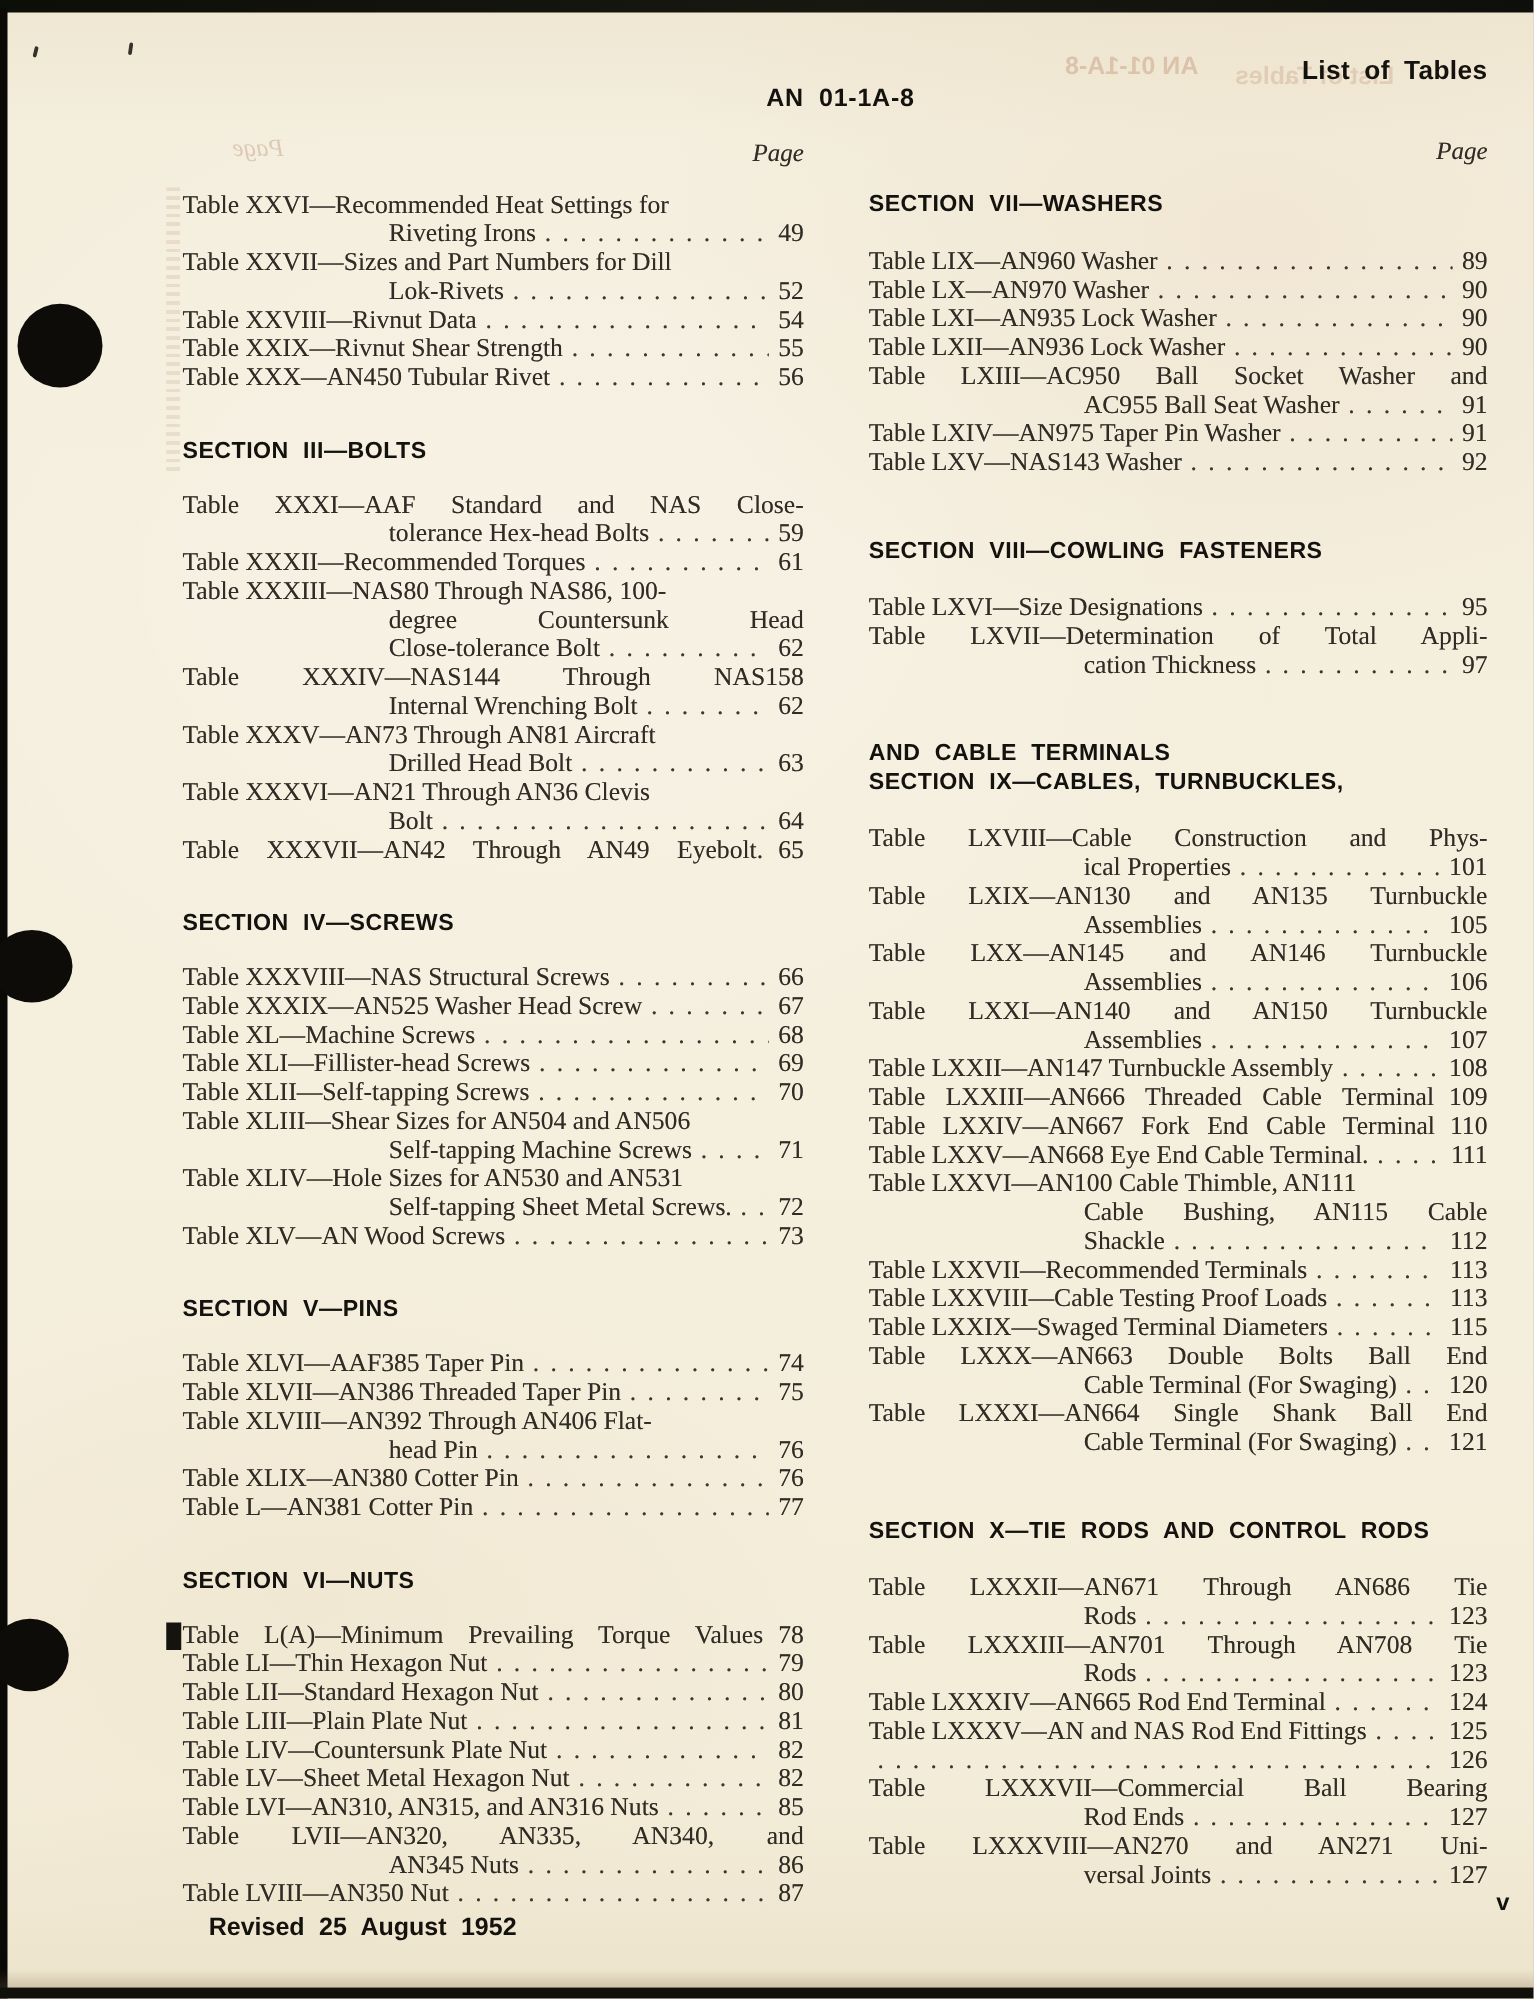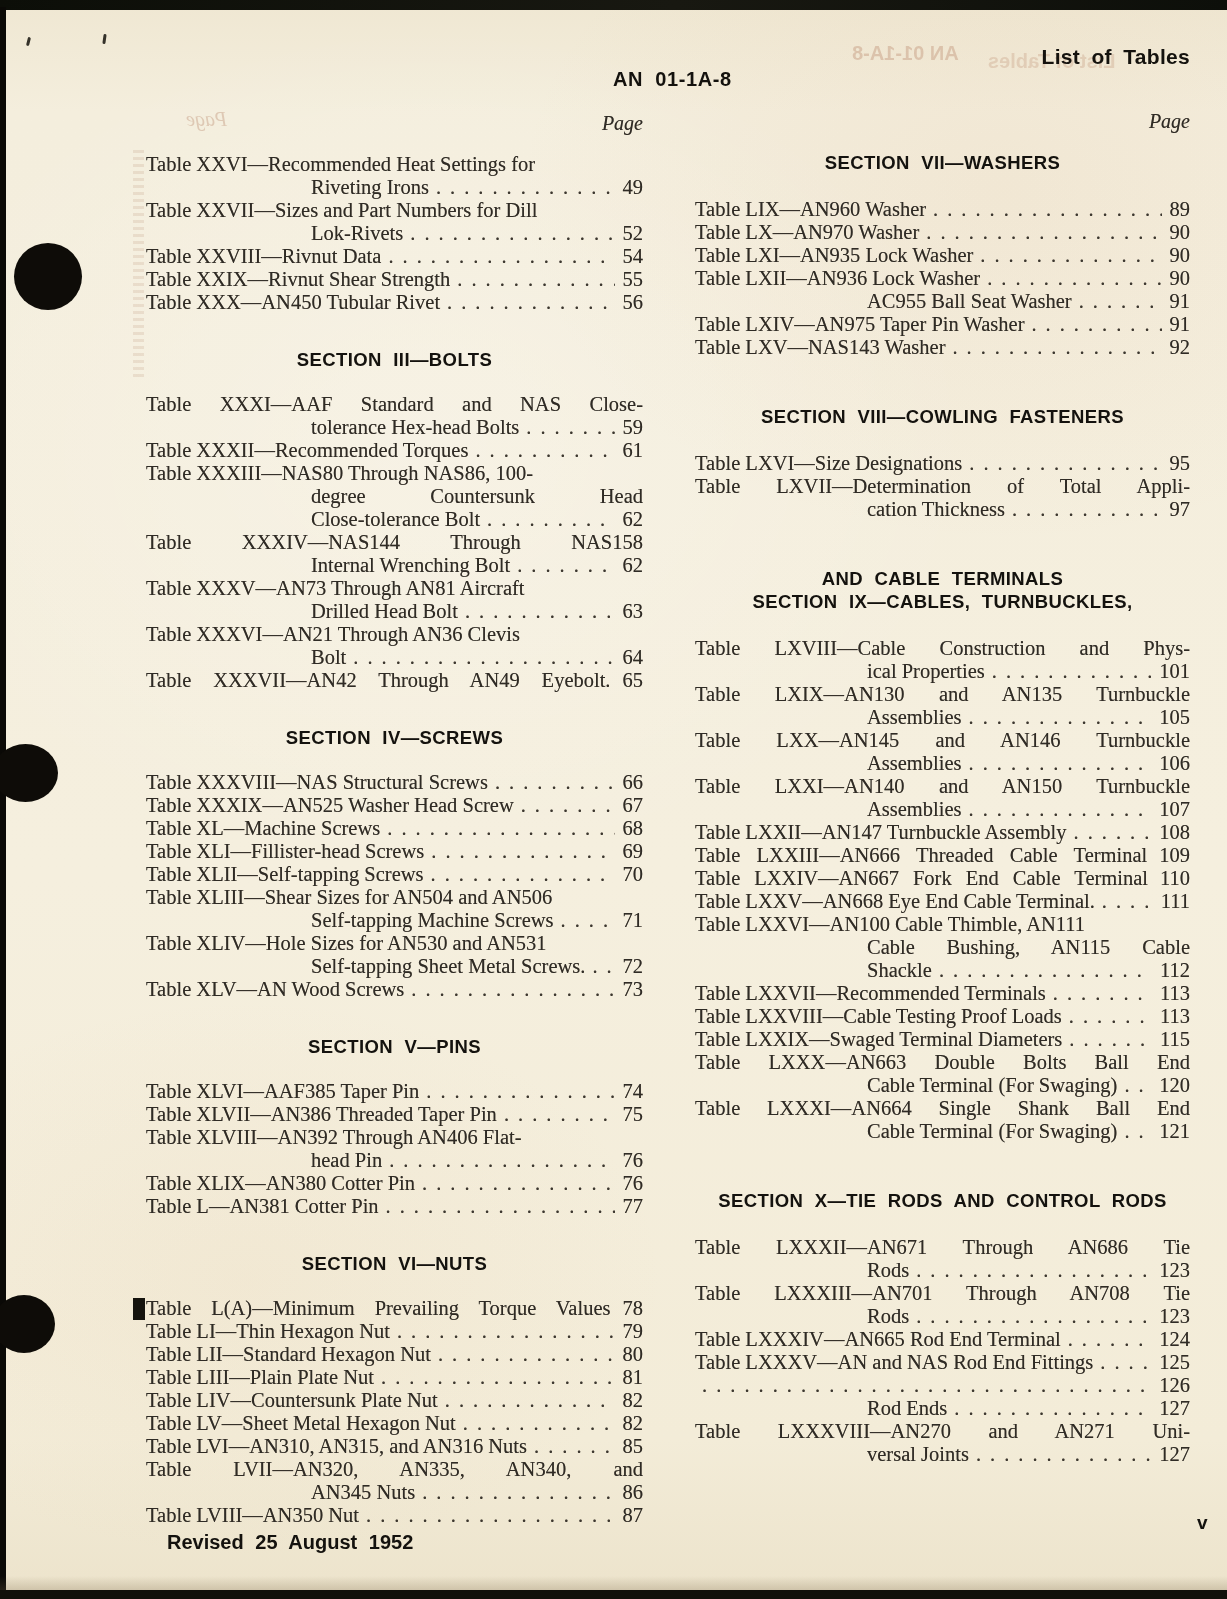--- a/index.html
+++ b/index.html
@@ -49,21 +49,21 @@
     letter-spacing:0.6px; word-spacing:0.3em; color:#14120e; }
   .page-title { position:absolute; right:37px; top:45px;
     font-family:"Liberation Sans",sans-serif; font-weight:bold; font-size:21px;
     letter-spacing:0.3px; word-spacing:0.25em; color:#14120e; }
   
   .col { position:absolute; font-size:20.5px; line-height:23px;
     text-shadow: 0 0 0.4px rgba(60,50,40,0.5); }
   .col-left  { top:112px; left:146px; width:497px; }
   .col-right { top:110px; left:695px; width:495px; }
   .page-label { text-align:right; font-style:italic; font-size:20px; margin-bottom:18px; }
-  .sec-title { text-align:center; font-family:"Liberation Sans",sans-serif; font-weight:bold;
+  .sec-title { text-align:left; font-family:"Liberation Sans",sans-serif; font-weight:bold;
     font-size:18.5px; line-height:23px; color:#14120e; letter-spacing:0.4px; word-spacing:0.32em;
     margin:34px 0 22px; text-shadow:none; }
   .col-right .sec-title { margin:46px 0 24px; }
   .page-label + .sec-title { margin-top:0; }
   .entry { position:relative; }
   .line, .line-final { position:relative; }
   .cont { padding-left:165px; }
   .col-right .cont { padding-left:172px; }
   .jspread { text-align:justify; text-align-last:justify; }
   .line-final { display:flex; align-items:baseline; }
@@ -396,20 +396,21 @@
         </div>
       </div>
       <div class="entry">
         <div class="line-final">
           <span class="txt">Table LXII—AN936 Lock Washer</span>
           <span class="dots"></span>
           <span class="pg">90</span>
         </div>
       </div>
       <div class="entry">
+        <div class="line jspread">Table LXIII—AC950 Ball Socket Washer and</div>
         <div class="line-final cont">
           <span class="txt">AC955 Ball Seat Washer</span>
           <span class="dots"></span>
           <span class="pg">91</span>
         </div>
       </div>
       <div class="entry">
         <div class="line-final">
           <span class="txt">Table LXIV—AN975 Taper Pin Washer</span>
           <span class="dots"></span>
@@ -582,20 +583,21 @@
           <span class="pg">125</span>
         </div>
       </div>
       <div class="entry">
         <div class="line-final">
           <span class="dots"></span>
           <span class="pg">126</span>
         </div>
       </div>
       <div class="entry">
+        <div class="line jspread">Table LXXXVII—Commercial Ball Bearing</div>
         <div class="line-final cont">
           <span class="txt">Rod Ends</span>
           <span class="dots"></span>
           <span class="pg">127</span>
         </div>
       </div>
       <div class="entry">
         <div class="line jspread">Table LXXXVIII—AN270 and AN271 Uni-</div>
         <div class="line-final cont">
           <span class="txt">versal Joints</span>

